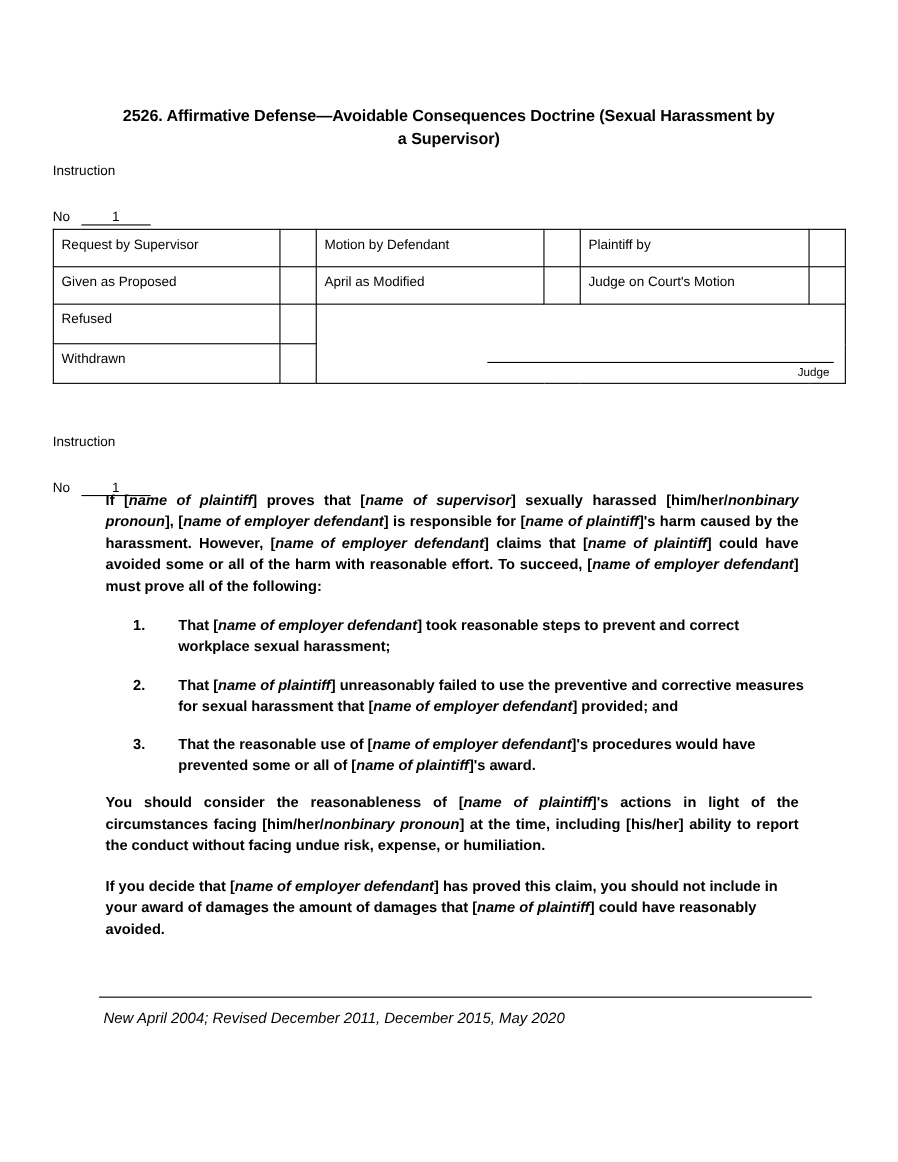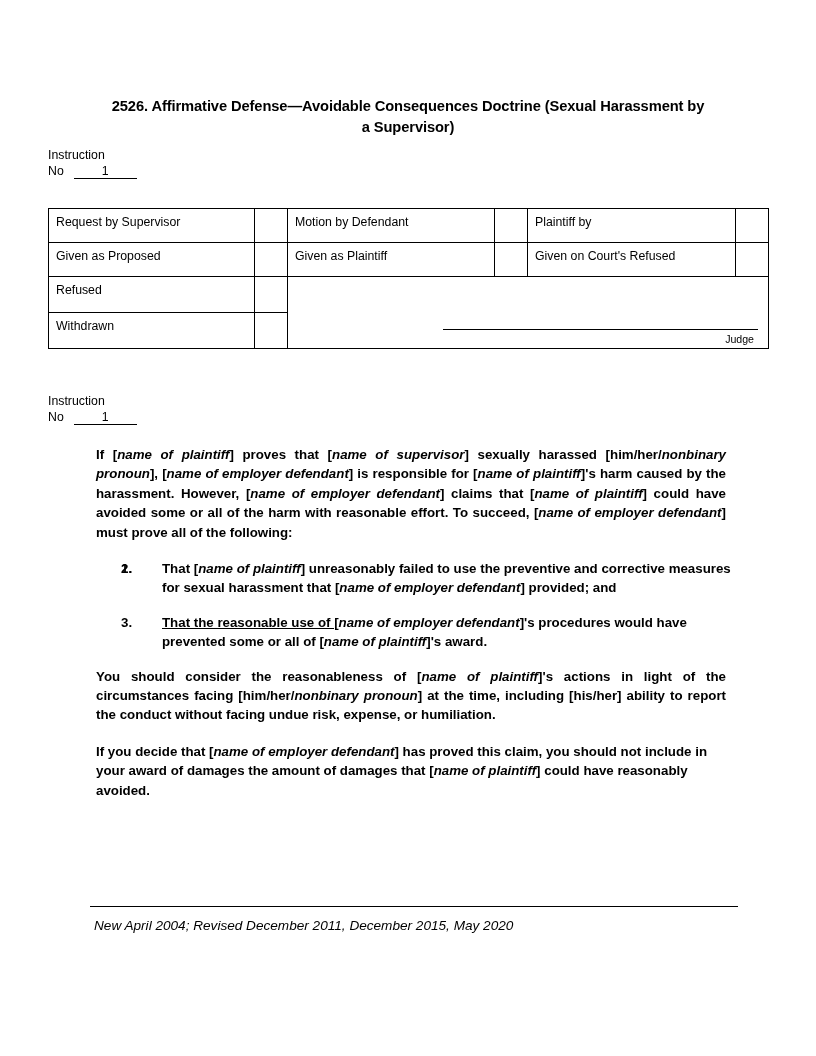--- a/index.html
+++ b/index.html
@@ -38,20 +38,21 @@
   
   .instr-block {
     position: absolute;
     font-size: 12.3px;
     line-height: 15.5px;
   }
   .instr-block .lbl-instruction { display: block; }
   .instr-row {
     display: flex;
     align-items: flex-end;
+    margin-top: 26px;
   }
   .instr-row .lbl-no { display: inline-block; }
   .instr-fill {
     display: inline-block;
     width: 63px;
     margin-left: 10px;
     border-bottom: 1.1px solid #000;
     text-align: center;
     font-size: 12.3px;
     line-height: 14px;
@@ -194,23 +195,23 @@
         <td>Request by Supervisor</td>
         <td></td>
         <td>Motion by Defendant</td>
         <td></td>
         <td>Plaintiff by</td>
         <td></td>
       </tr>
       <tr>
         <td>Given as Proposed</td>
         <td></td>
-        <td>Given as Plaintiff</td>
-        <td></td>
-        <td>Given on Court's Refused</td>
+        <td>April as Modified</td>
+        <td></td>
+        <td>Judge on Court's Motion</td>
         <td></td>
       </tr>
       <tr>
         <td class="tall">Refused</td>
         <td class="tall"></td>
         <td class="judge-cell" colspan="4" rowspan="2">
           <div class="judge-inner">
             <div class="judge-line"></div>
             <div class="judge-caption">Judge</div>
           </div>
@@ -231,28 +232,29 @@
     </span>
   </div>
 
   <div class="body-wrap">
 
     <p class="para justify"><span style="font-weight: bold;">If [</span><span style="font-style: italic; font-weight: bold;">name of plaintiff</span><span style="font-weight: bold;">] proves that [</span><span style="font-style: italic; font-weight: bold;">name of supervisor</span><span style="font-weight: bold;">] sexually harassed [him/her/</span><span style="font-style: italic; font-weight: bold;">nonbinary pronoun</span><span style="font-weight: bold;">], [</span><span style="font-style: italic; font-weight: bold;">name of employer defendant</span><span style="font-weight: bold;">] is responsible for [</span><span style="font-style: italic; font-weight: bold;">name of plaintiff</span><span style="font-weight: bold;">]'s harm caused by the harassment. However, [</span><span style="font-style: italic; font-weight: bold;">name of employer defendant</span><span style="font-weight: bold;">] claims that [</span><span style="font-style: italic; font-weight: bold;">name of plaintiff</span><span style="font-weight: bold;">] could have avoided some or all of the harm with reasonable effort.  To succeed, [</span><span style="font-style: italic; font-weight: bold;">name of employer defendant</span><span style="font-weight: bold;">] must prove all of the following:</span></p>
 
     <ol class="claims">
       <li>
         <span class="num">1.</span>
+        <span><span style="font-weight: bold;">That [</span><span style="font-style: italic; font-weight: bold;">name of employer defendant</span><span style="font-weight: bold;">] took reasonable steps to prevent and correct workplace sexual harassment;</span></span>
       </li>
       <li>
         <span class="num">2.</span>
         <span><span style="font-weight: bold;">That [</span><span style="font-style: italic; font-weight: bold;">name of plaintiff</span><span style="font-weight: bold;">] unreasonably failed to use the preventive and corrective measures for sexual harassment that [</span><span style="font-style: italic; font-weight: bold;">name of employer defendant</span><span style="font-weight: bold;">] provided; and</span></span>
       </li>
       <li>
         <span class="num">3.</span>
-        <span><span style="font-weight: bold; text-decoration: underline;">That the reasonable use of [</span><span style="font-style: italic; font-weight: bold;">name of employer defendant</span><span style="font-weight: bold;">]'s procedures would have prevented some or all of [</span><span style="font-style: italic; font-weight: bold;">name of plaintiff</span><span style="font-weight: bold;">]'s award.</span></span>
+        <span><span style="font-weight: bold;">That the reasonable use of [</span><span style="font-style: italic; font-weight: bold;">name of employer defendant</span><span style="font-weight: bold;">]'s procedures would have prevented some or all of [</span><span style="font-style: italic; font-weight: bold;">name of plaintiff</span><span style="font-weight: bold;">]'s award.</span></span>
       </li>
     </ol>
 
     <p class="para justify"><span style="font-weight: bold;">You should consider the reasonableness of [</span><span style="font-style: italic; font-weight: bold;">name of plaintiff</span><span style="font-weight: bold;">]'s actions in light of the circumstances facing [him/her/</span><span style="font-style: italic; font-weight: bold;">nonbinary pronoun</span><span style="font-weight: bold;">] at the time, including [his/her] ability to report the conduct without facing undue risk, expense, or humiliation.</span></p>
 
     <p class="para"><span style="font-weight: bold;">If you decide that [</span><span style="font-style: italic; font-weight: bold;">name of employer defendant</span><span style="font-weight: bold;">] has proved this claim, you should not include in your award of damages the amount of damages that [</span><span style="font-style: italic; font-weight: bold;">name of plaintiff</span><span style="font-weight: bold;">] could have reasonably avoided.</span></p>
   </div>
 
   <div class="footer-rule"></div>
   <div class="footer-note">New April 2004; Revised December 2011, December 2015, May 2020</div>

